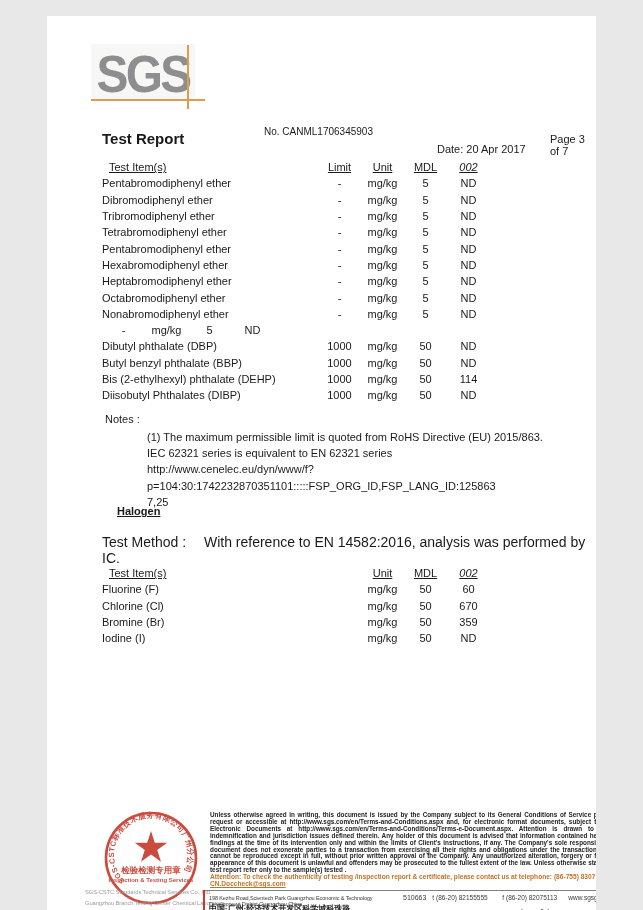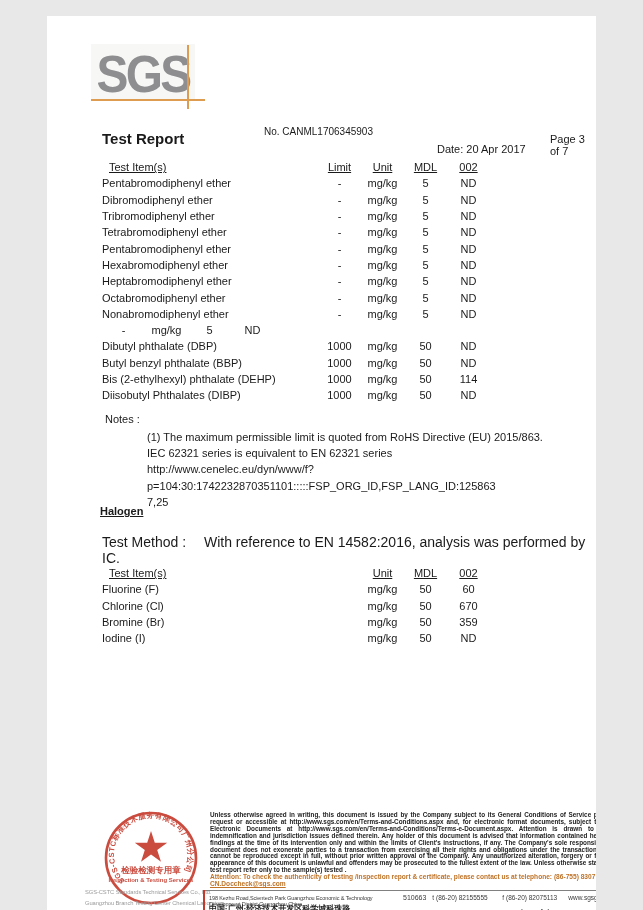--- a/index.html
+++ b/index.html
@@ -22,26 +22,26 @@
   .tbl{position:absolute;left:55px;font-size:11px;}
   .tbl1{top:143px;width:388px;}
   .tbl2{top:549px;width:388px;}
   .trow{display:flex;height:16.3px;align-items:center;}
   .c-item{text-align:left;}
   .tbl1 .c-item{width:216px;}
   .tbl2 .c-item{width:259px;}
   .c-limit,.c-unit,.c-mdl,.c-val{width:43px;text-align:center;}
   .th{text-decoration:underline;}
   .thead .c-item{text-indent:7px;}
-  .italic{}
+  .italic{font-style:italic;}
   
   .notes-label{position:absolute;left:58px;top:397px;font-size:11px;}
   .notes-lines{position:absolute;left:100px;top:413px;width:510px;font-size:11px;line-height:16.2px;}
   
-  .halogen-heading{position:absolute;left:53px;top:489px;font-size:11px;font-weight:bold;text-decoration:underline;}
+  .halogen-heading{position:absolute;left:70px;top:489px;font-size:11px;font-weight:bold;text-decoration:underline;}
   .test-method{position:absolute;left:55px;top:518px;font-size:14px;}
   .test-method .tm-text{margin-left:14px;}
   
   .legal{position:absolute;left:163px;top:796px;width:474px;font-size:6.35px;line-height:6.9px;
     text-align:justify;color:#232323;font-weight:bold;}
   .attention{position:absolute;left:163px;top:857px;width:474px;font-size:6.6px;line-height:7.4px;
     color:#bf7328;font-weight:bold;}
   .attention .email{text-decoration:underline;}
   .contact-divider{position:absolute;left:157px;top:874px;width:481px;height:1px;background:#808080;}
   .red-bar{position:absolute;left:156px;top:874px;width:2px;height:26px;background:#c5392b;}

